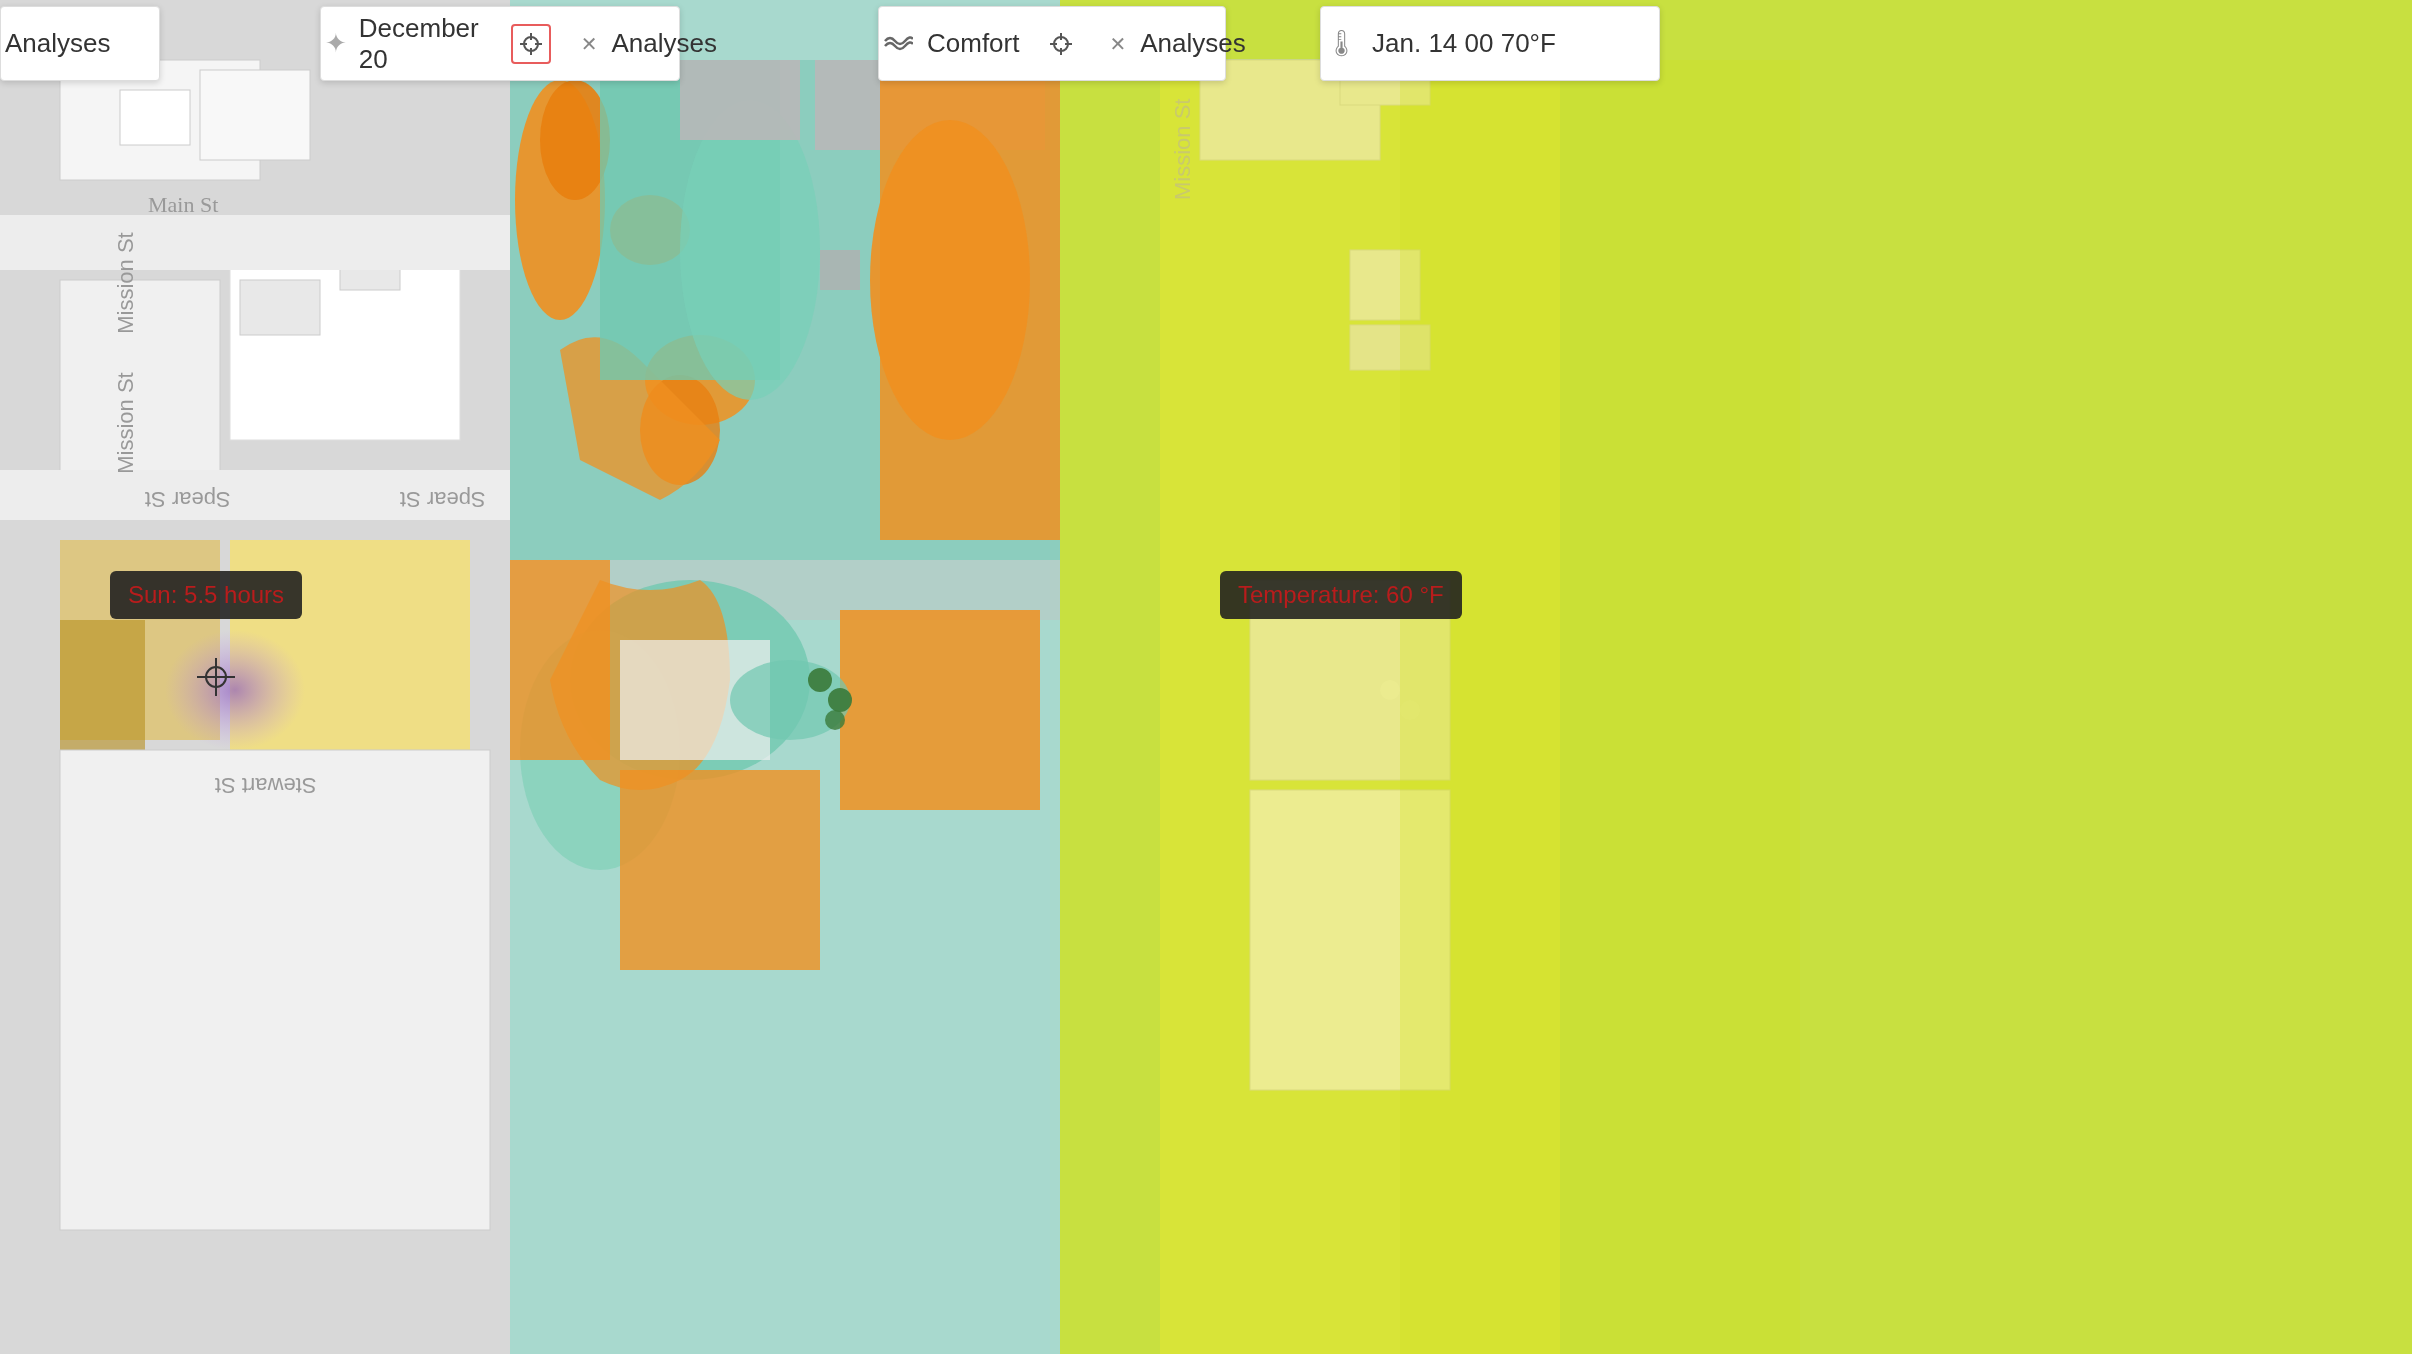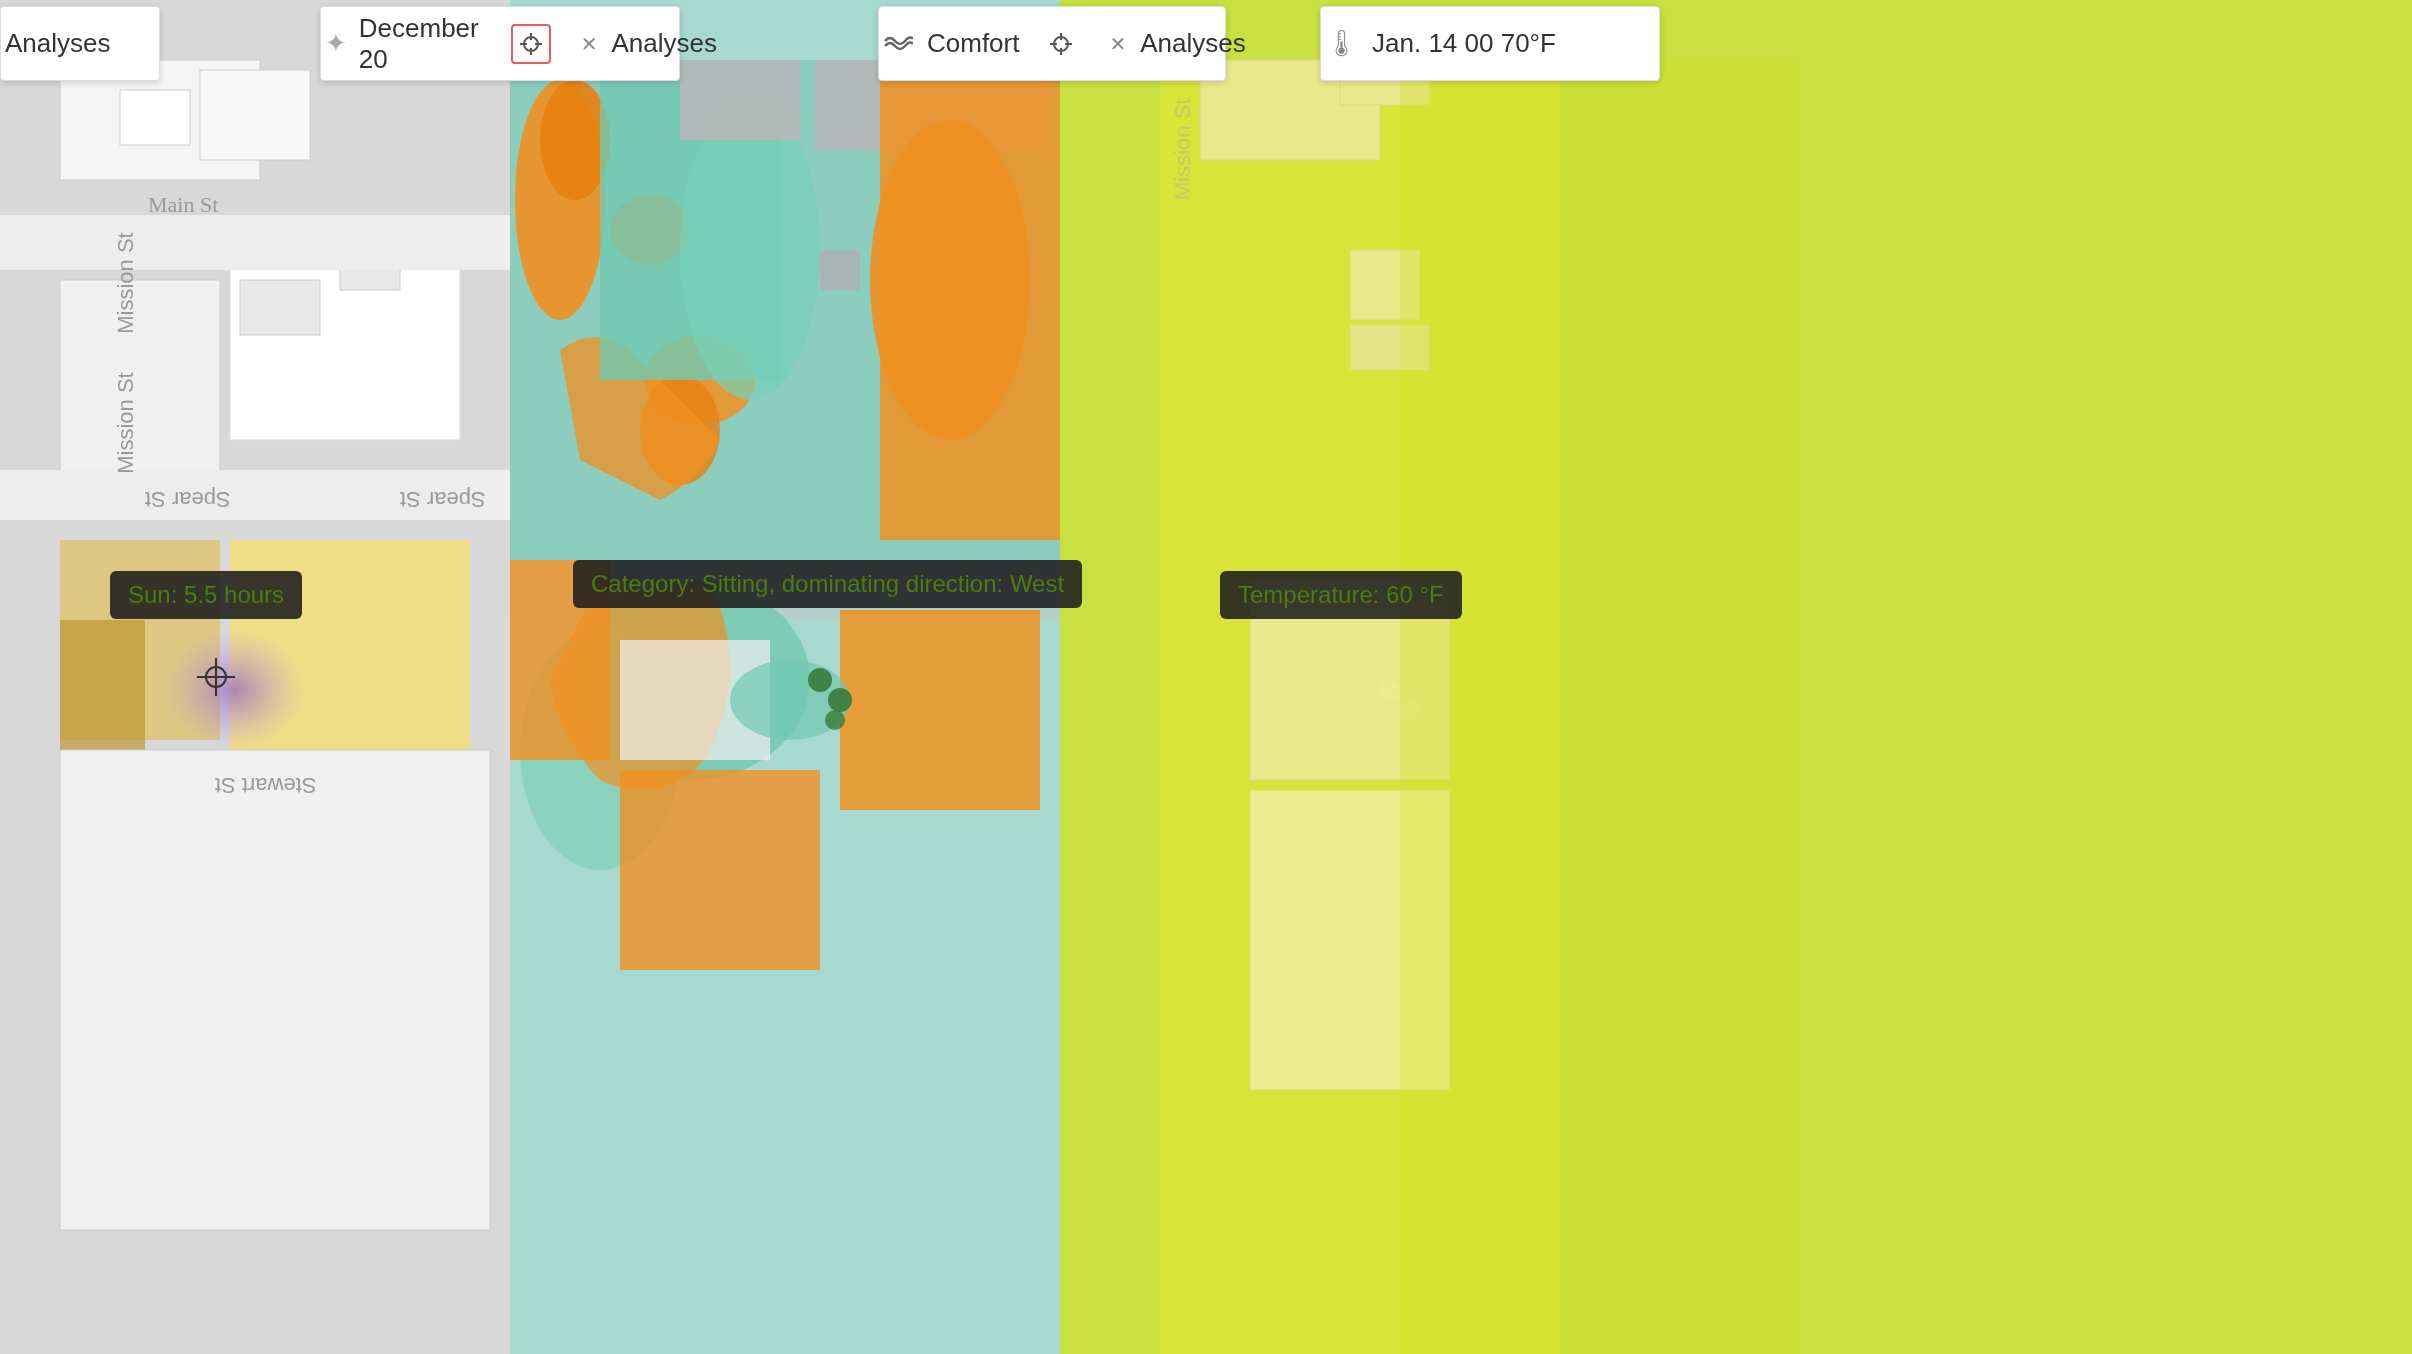--- a/index.html
+++ b/index.html
@@ -19,21 +19,21 @@
       color: #999;
       font-weight: 400;
       transform-origin: center center;
       white-space: nowrap;
     }
 
     
     .tooltip {
       position: absolute;
       background: rgba(30, 30, 30, 0.88);
-      color: #4d7c0f;
+      color: #b91c1c;
       padding: 10px 18px;
       border-radius: 6px;
       font-size: 24px;
       white-space: nowrap;
       font-weight: 500;
       pointer-events: none;
     }
 
     
     .toolbar {
@@ -209,23 +209,20 @@
   <div class="map-cursor" style="position:absolute; left:196px; top:657px;">
     <div class="cursor-h"></div>
     <div class="cursor-v"></div>
     <div class="cursor-circle"></div>
   </div>
 
   <div class="tooltip" style="left:110px; top:571px;">
     <span>Sun: 5.5 hours</span>
   </div>
 
-  <div class="tooltip" style="left:573px; top:560px;">
-    <span>Category: Sitting, dominating direction: West</span>
-  </div>
 
   <div class="tooltip" style="left:1220px; top:571px;">
     <span>Temperature: 60 °F</span>
   </div>
 
   <div class="toolbar" style="left:0px; top:6px; width:160px;">
     <span class="toolbar-label">Analyses</span>
   </div>
 
   <div class="toolbar" style="left:320px; top:6px; width:360px;">

